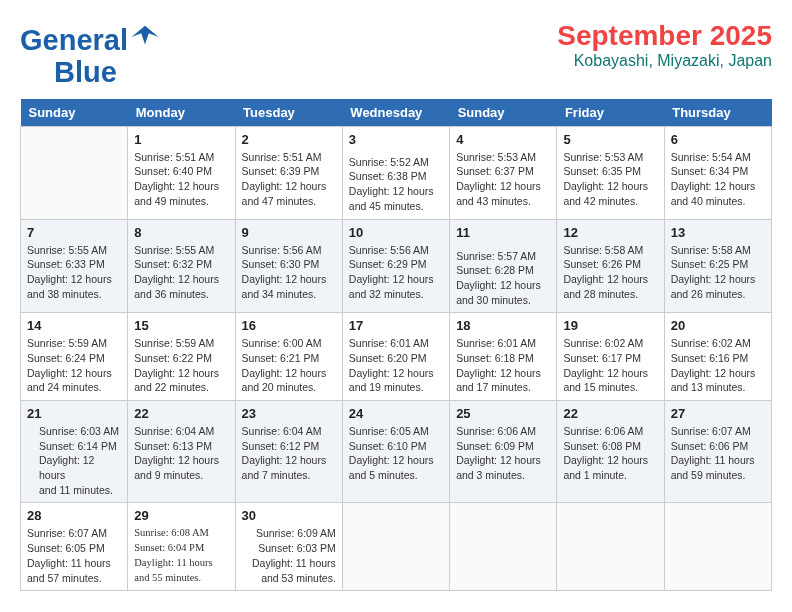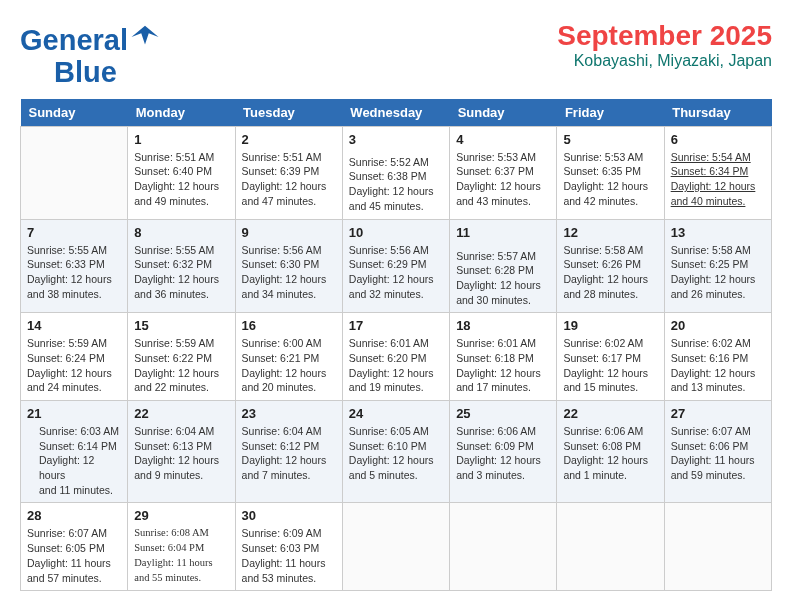--- a/index.html
+++ b/index.html
@@ -156,21 +156,21 @@
         </td>
         <td>
           <span class="day-number">5</span>
           <div class="day-info" style="white-space: pre-line;">Sunrise: 5:53 AM
 Sunset: 6:35 PM
 Daylight: 12 hours
 and 42 minutes.</div>
         </td>
         <td>
           <span class="day-number">6</span>
-          <div class="day-info" style="white-space: pre-line; text-decoration: underline;">Sunrise: 5:54 AM
+          <div class="day-info" style="white-space: pre-line;">Sunrise: 5:54 AM
 Sunset: 6:34 PM
 Daylight: 12 hours
 and 40 minutes.</div>
         </td>
       </tr>
       <tr>
         <td>
           <span class="day-number">7</span>
           <div class="day-info" style="white-space: pre-line;">Sunrise: 5:55 AM
 Sunset: 6:33 PM
@@ -332,21 +332,21 @@
         </td>
         <td>
           <span class="day-number">29</span>
           <div class="day-info" style="white-space: pre-line; font-family: Liberation Serif, serif;">Sunrise: 6:08 AM
 Sunset: 6:04 PM
 Daylight: 11 hours
 and 55 minutes.</div>
         </td>
         <td>
           <span class="day-number">30</span>
-          <div class="day-info" style="white-space: pre-line;">Sunrise: 6:09 AM
+          <div class="day-info" style="white-space: pre-line; text-align: right;">Sunrise: 6:09 AM
 Sunset: 6:03 PM
 Daylight: 11 hours
 and 53 minutes.</div>
         </td>
         <td class="empty-cell"></td>
         <td class="empty-cell"></td>
         <td class="empty-cell"></td>
         <td class="empty-cell"></td>
       </tr>
     </tbody>

